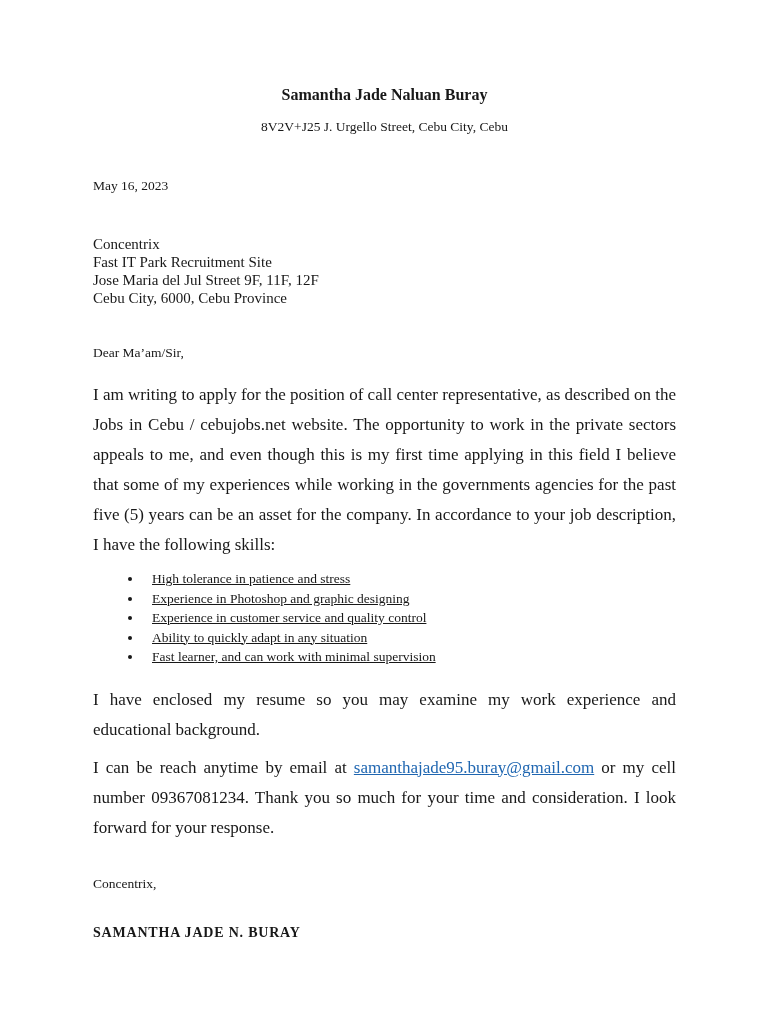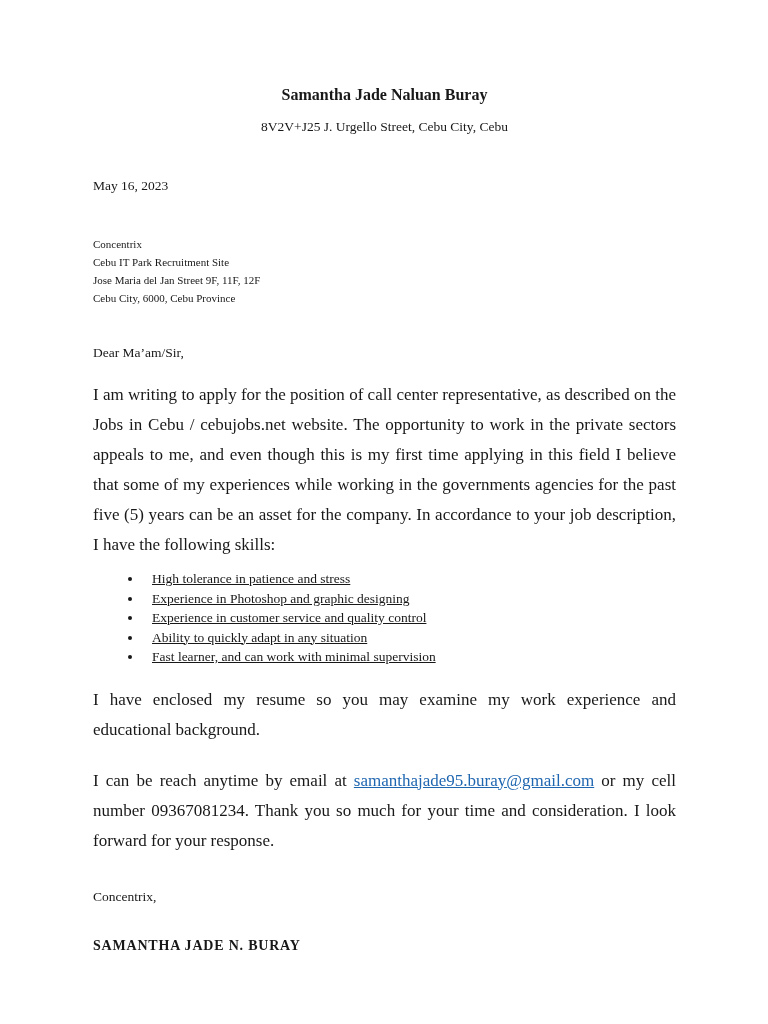--- a/index.html
+++ b/index.html
@@ -35,36 +35,36 @@
     line-height: 17px;
     margin-top: 13px;
   }
   .date-line {
     margin-top: 42px;
     font-size: 13.5px;
     line-height: 18px;
   }
   .recipient-block {
     margin-top: 40px;
-    font-size: 11px;
+    font-size: 15px;
     line-height: 18px;
   }
   .salutation {
     margin-top: 37px;
     font-size: 13.5px;
     line-height: 18px;
   }
   p.body-paragraph {
     margin: 18px 0 0 0;
     font-size: 17px;
     line-height: 30px;
     text-align: justify;
   }
   p.body-paragraph.tight {
-    margin-top: 21px;
+    margin-top: 8px;
   }
   ul.skills-list {
     margin: 9px 0 0 0;
     padding: 0 0 0 50px;
     font-size: 13.5px;
     line-height: 19.5px;
     list-style: disc outside;
     text-decoration: underline;
   }
   ul.skills-list li {
@@ -96,22 +96,22 @@
 
   <div class="letter-header">
     <div class="sender-name">Samantha Jade Naluan Buray</div>
     <div class="sender-address">8V2V+J25 J. Urgello Street, Cebu City, Cebu</div>
   </div>
 
   <div class="date-line">May 16, 2023</div>
 
   <div class="recipient-block">
     <div>Concentrix</div>
-    <div>Cebu IT Park Recruitment Site</div>
-    <div>Jose Maria del Jan Street 9F, 11F, 12F</div>
+    <div>Fast IT Park Recruitment Site</div>
+    <div>Jose Maria del Jul Street 9F, 11F, 12F</div>
     <div>Cebu City, 6000, Cebu Province</div>
   </div>
 
   <div class="salutation">Dear Ma’am/Sir,</div>
 
   <p class="body-paragraph">I am writing to apply for the position of call center representative, as described on the Jobs in Cebu / cebujobs.net website. The opportunity to work in the private sectors appeals to me, and even though this is my first time applying in this field I believe that some of my experiences while working in the governments agencies for the past five (5) years can be an asset for the company. In accordance to your job description, I have the following skills:</p>
 
   <ul class="skills-list">
     <li>High tolerance in patience and stress</li>
     <li>Experience in Photoshop and graphic designing</li>

